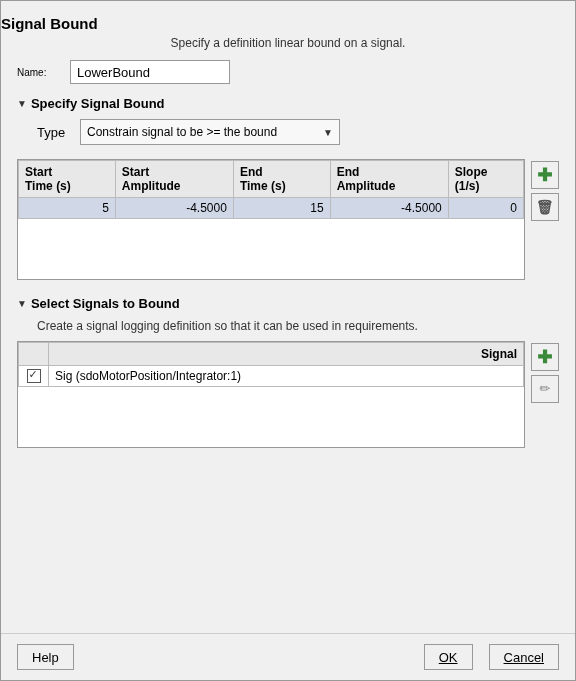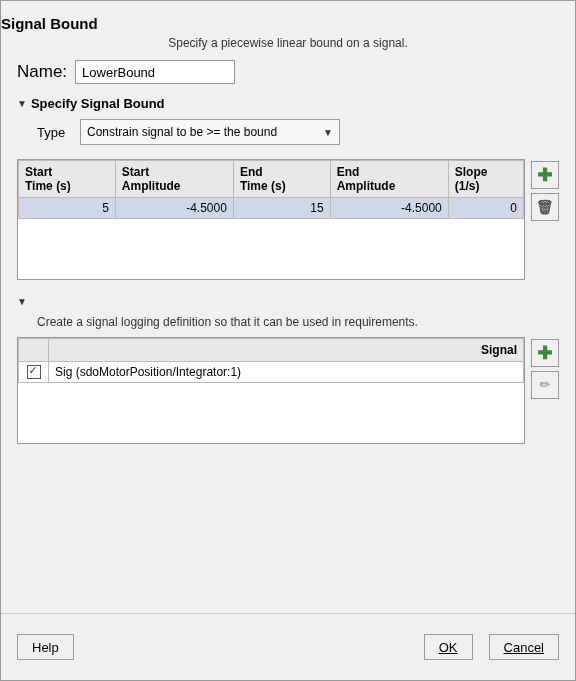--- a/index.html
+++ b/index.html
@@ -39,21 +39,21 @@
       flex: 1;
       padding: 0 16px;
     }
     .name-row {
       display: flex;
       align-items: center;
       margin-bottom: 12px;
       gap: 8px;
     }
     .name-label {
-      font-size: 17px;
+      font-size: 10px;
       color: #000;
       min-width: 45px;
     }
     .name-input {
       border: 1px solid #999;
       background: #fff;
       padding: 3px 6px;
       font-size: 13px;
       width: 160px;
       height: 24px;
@@ -220,21 +220,21 @@
       justify-content: center;
       font-size: 16px;
       color: #555;
     }
     .signal-btn.add-sig { color: #3a8a3a; font-size: 18px; font-weight: bold; }
     .signal-btn.edit-sig { color: #888; font-size: 13px; }
     .dialog-footer {
       display: flex;
       justify-content: space-between;
       align-items: center;
-      padding: 20px 16px;
+      padding: 10px 16px;
       border-top: 1px solid #ccc;
       margin-top: auto;
     }
     .footer-left {}
     .footer-right {
       display: flex;
       gap: 16px;
       text-decoration: underline;
     }
     .footer-btn {
@@ -268,21 +268,21 @@
     .signal-empty {
       height: 60px;
     }
   </style>
 </head>
 <body>
 
 <div class="dialog">
 
   <div class="dialog-title">Signal Bound</div>
-  <div class="dialog-subtitle">Specify a piecewise linear bound on a signal.</div>
+  <div class="dialog-subtitle">Specify a definition linear bound on a signal.</div>
 
   <div class="dialog-body">
 
     <div class="name-row">
       <span class="name-label">Name:</span>
       <input class="name-input" type="text" value="LowerBound" style="">
     </div>
 
     <div class="section-header">
       <span class="section-arrow">▼</span>
@@ -329,20 +329,21 @@
         </button>
         <button class="table-btn delete">
           <span>🗑</span>
         </button>
       </div>
     </div>
 
     <div class="signal-section">
       <div class="section-header">
         <span class="section-arrow">▼</span>
+        <span>Select Signals to Bound</span>
       </div>
       <p class="signal-desc">Create a signal logging definition so that it can be used in requirements.</p>
 
       <div class="signal-table-wrap">
         <div class="signal-table">
           <table>
             <thead>
               <tr>
                 <th style="width:30px;"></th>
                 <th>Signal</th>

